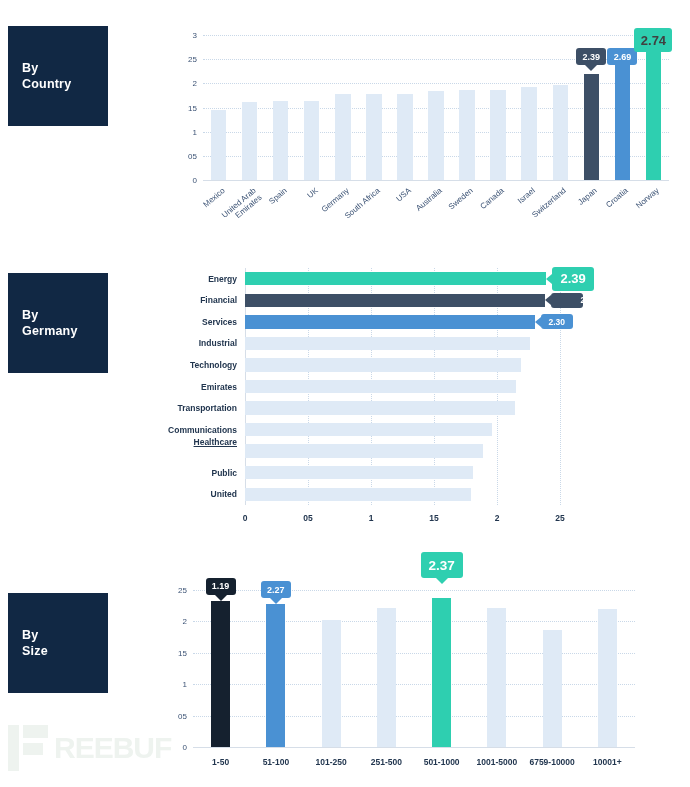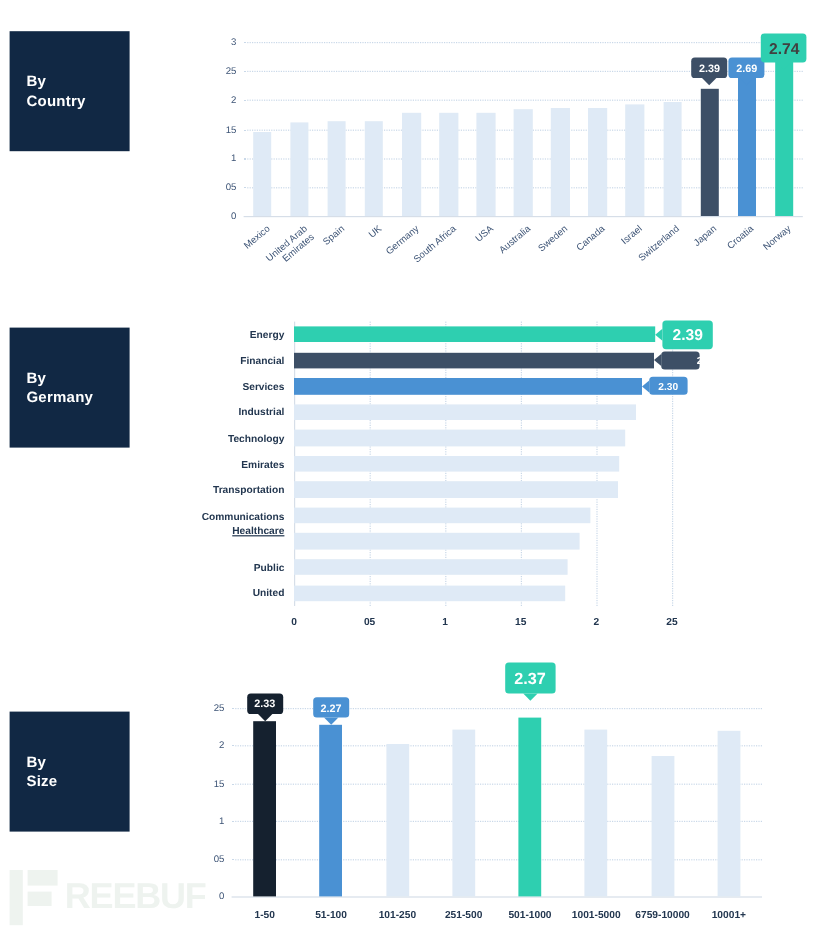--- a/index.html
+++ b/index.html
@@ -330,21 +330,21 @@
       <div class="gridline" style="left:28px;top:102.8px;width:442px;"></div>
       <div class="axis-label ytick" style="left:0px;top:102.8px;width:22px;">15</div>
       <div class="gridline" style="left:28px;top:71.39999999999999px;width:442px;"></div>
       <div class="axis-label ytick" style="left:0px;top:71.39999999999999px;width:22px;">2</div>
       <div class="gridline" style="left:28px;top:40px;width:442px;"></div>
       <div class="axis-label ytick" style="left:0px;top:40px;width:22px;">25</div>
       <div class="baseline" style="left:28px;top:197px;width:442px;"></div>
       <div class="bar" style="left:46.2325px;top:50.67599999999999px;width:18.785px;height:146.324px;background:#15212f;"></div>
       <div class="xtick-flat" style="left:55.625px;top:207px;">1-50</div>
       <div class="callout down" style="left:40.625px;top:27.675999999999988px;width:30px;height:17px;background:#15212f;color:#15212f;font-size:9px;">
-        <span style="color:#fff;">2.33</span>
+        <span style="color:#fff;">1.19</span>
       </div>
       <div class="bar" style="left:101.4825px;top:54.44399999999999px;width:18.785px;height:142.556px;background:#4a91d3;"></div>
       <div class="xtick-flat" style="left:110.875px;top:207px;">51-100</div>
       <div class="callout down" style="left:95.875px;top:31.44399999999999px;width:30px;height:17px;background:#4a91d3;color:#4a91d3;font-size:9px;">
         <span style="color:#fff;">2.27</span>
       </div>
       <div class="bar" style="left:156.7325px;top:70.14399999999999px;width:18.785px;height:126.85600000000001px;background:#dfeaf6;"></div>
       <div class="xtick-flat" style="left:166.125px;top:207px;">101-250</div>
       <div class="bar" style="left:211.9825px;top:57.583999999999975px;width:18.785px;height:139.41600000000003px;background:#dfeaf6;"></div>
       <div class="xtick-flat" style="left:221.375px;top:207px;">251-500</div>

